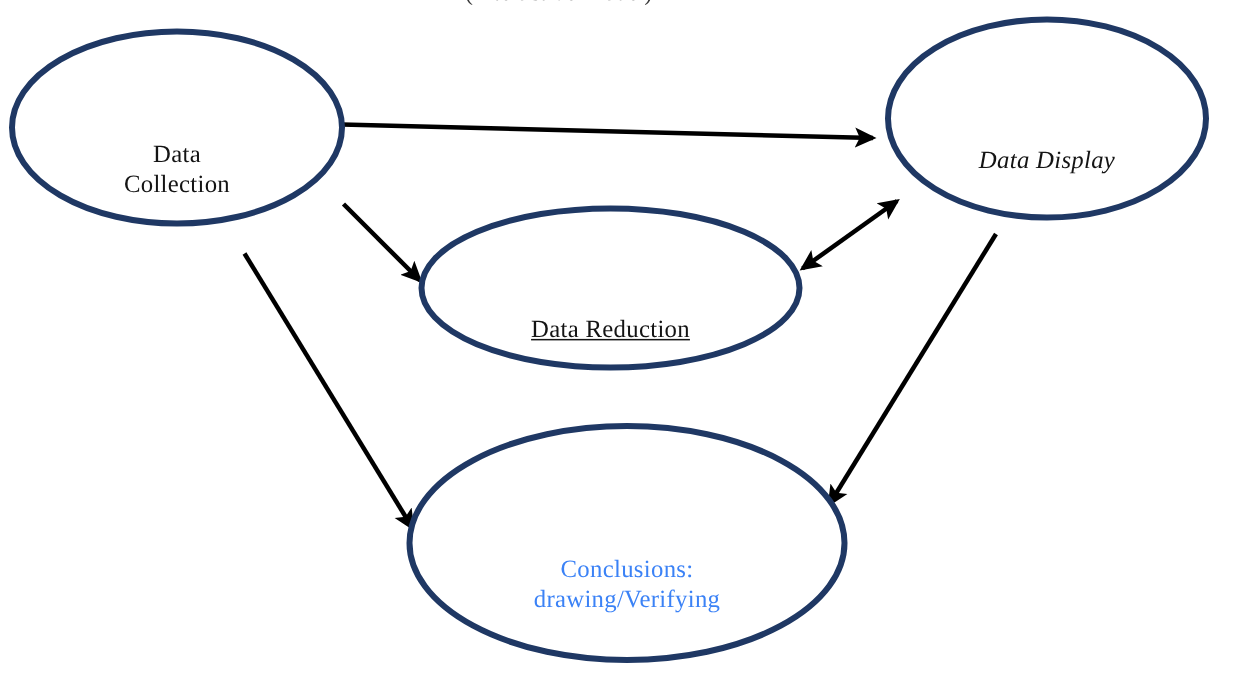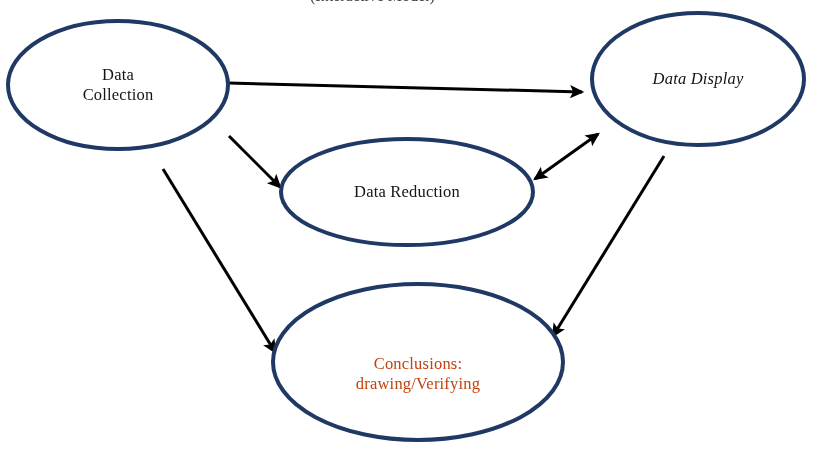--- a/index.html
+++ b/index.html
@@ -29,20 +29,21 @@
     position: absolute;
     text-align: center;
     color: #141414;
     font-family: "Liberation Serif", "DejaVu Serif", serif;
     font-size: 16.5px;
     line-height: 1.22;
     letter-spacing: 0.2px;
     white-space: pre-line;
     pointer-events: none;
     transform: translate(-50%, -50%);
+    margin-top: 28px;
   }
   .cut-title {
     position: absolute;
     left: 310px;
     top: -13px;
     font-family: "Liberation Serif", "DejaVu Serif", serif;
     font-size: 16px;
     color: #3b3b3b;
     white-space: nowrap;
   }
@@ -76,17 +77,17 @@
         <ellipse cx="698" cy="79" rx="106" ry="66" fill="#ffffff" stroke="#1F3864" stroke-width="4"></ellipse>
         <ellipse cx="407" cy="192" rx="126" ry="53" fill="#ffffff" stroke="#1F3864" stroke-width="4"></ellipse>
         <ellipse cx="418" cy="362" rx="145" ry="78" fill="#ffffff" stroke="#1F3864" stroke-width="4"></ellipse>
       </g>
   </svg>
 
   <div id="labels-layer">
       <div class="node-label" style="left: 118px; top: 85px; color: rgb(20, 20, 20);">Data
 Collection</div>
       <div class="node-label" style="left: 698px; top: 79px; color: rgb(20, 20, 20); font-style: italic;">Data Display</div>
-      <div class="node-label" style="left: 407px; top: 192px; color: rgb(20, 20, 20);">Data Reduction</div>
-      <div class="node-label" style="left: 418px; top: 374px; color: #c2410c;">Conclusions:
+      <div class="node-label" style="left: 407px; top: 192px; color: rgb(20, 20, 20); text-decoration: underline;">Data Reduction</div>
+      <div class="node-label" style="left: 418px; top: 362px; color: #3b82f6;">Conclusions:
 drawing/Verifying</div>
     </div>
 </div>
 
 </body></html>

